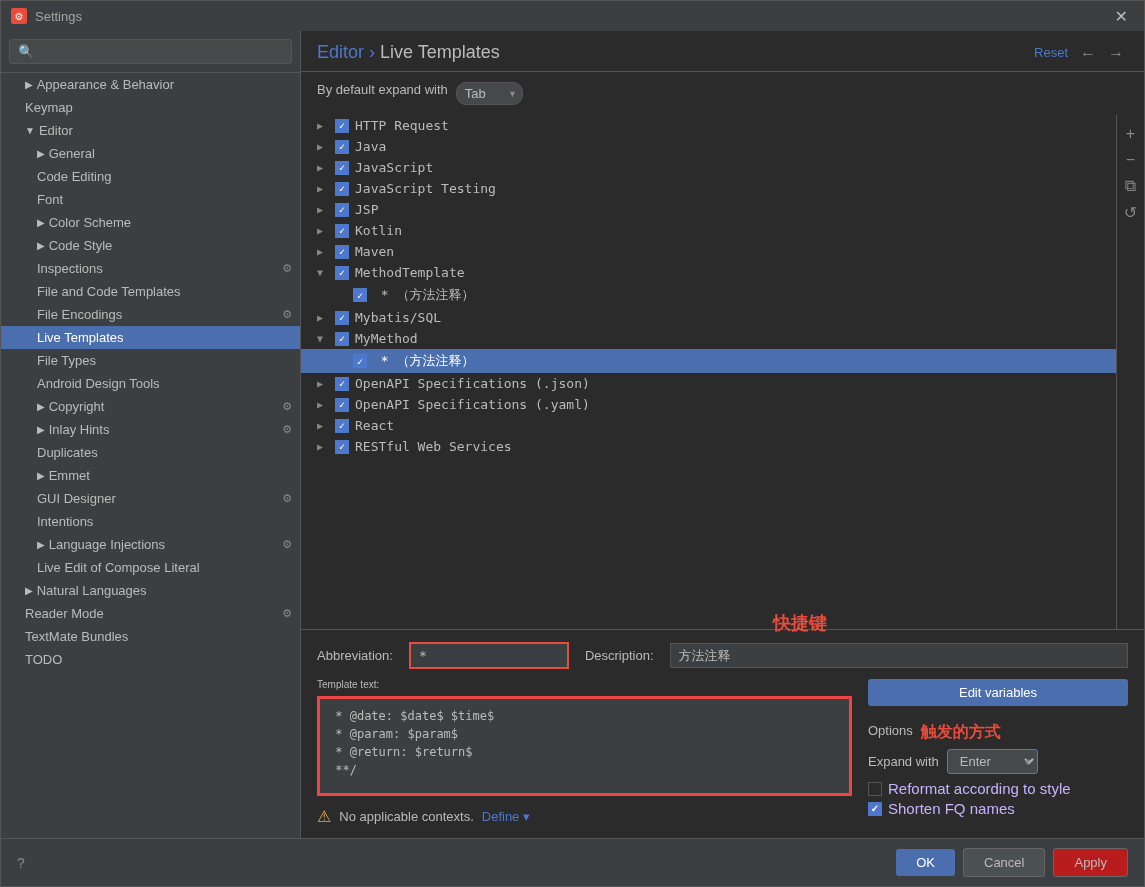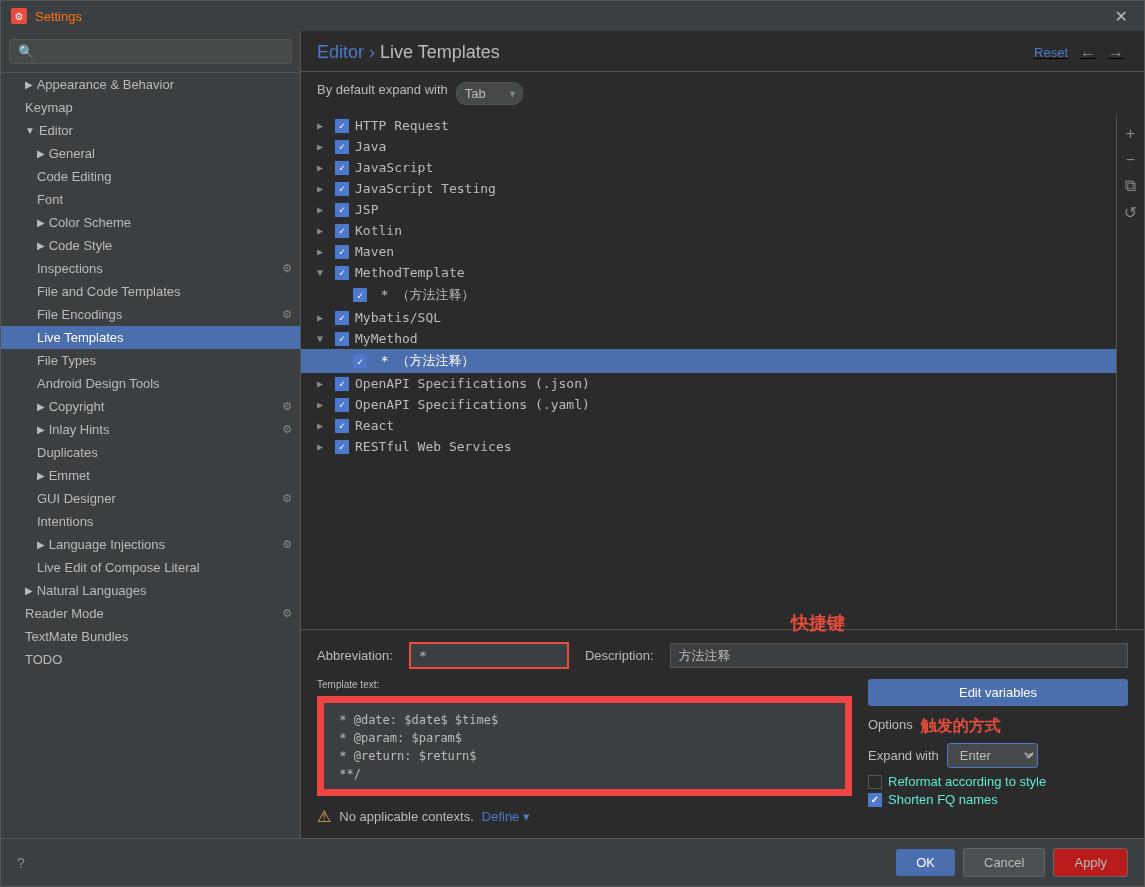--- a/index.html
+++ b/index.html
@@ -3,21 +3,21 @@
   <meta charset="utf-8">
   <style>
     * { box-sizing: border-box; margin: 0; padding: 0; }
     body { font-family: 'Segoe UI', Arial, sans-serif; font-size: 13px; background: #3c3f41; width: 1145px; height: 887px; overflow: hidden; }
     
     .window { width: 1145px; height: 887px; background: #3c3f41; display: flex; flex-direction: column; border: 1px solid #555; }
     
     .title-bar { background: #3c3f41; height: 30px; display: flex; align-items: center; padding: 0 10px; justify-content: space-between; flex-shrink: 0; }
     .title-bar-left { display: flex; align-items: center; gap: 8px; }
     .title-icon { width: 16px; height: 16px; background: #e74c3c; border-radius: 2px; display: flex; align-items: center; justify-content: center; font-size: 10px; color: white; }
-    .title-text { color: #f97316; font-size: 13px; }
+    .title-text { color: #a3a3a3; font-size: 13px; }
     .title-controls { display: flex; gap: 8px; }
     .title-btn { color: #bbb; cursor: pointer; font-size: 16px; padding: 2px 6px; }
     
     .dialog { flex: 1; background: #2b2b2b; display: flex; flex-direction: column; margin: 0; }
     
     .dialog-content { display: flex; flex: 1; overflow: hidden; }
     
     .sidebar { width: 300px; background: #3c3f41; display: flex; flex-direction: column; flex-shrink: 0; border-right: 1px solid #555; overflow-y: auto; }
     
     .search-box { padding: 8px; border-bottom: 1px solid #555; }
@@ -59,42 +59,42 @@
     
     .abbrev-row { display: flex; align-items: center; gap: 16px; margin-bottom: 10px; }
     .field-label { color: #bbb; font-size: 13px; white-space: nowrap; }
     .abbrev-input { background: #3c3f41; border: 2px solid #e74c3c; color: #bbb; padding: 4px 8px; font-size: 13px; width: 160px; outline: none; font-family: monospace; }
     .desc-input { background: #3c3f41; border: 1px solid #555; color: #bbb; padding: 4px 8px; font-size: 13px; flex: 1; outline: none; }
     
     .template-text-section { display: flex; gap: 16px; }
     
     .template-text-left { flex: 1; }
     .template-text-label { color: #bbb; font-size: 10px; margin-bottom: 6px; }
-    .template-textarea { width: 100%; height: 100px; background: #3c3f41; border: 7px solid #ef4444; color: #bbb; padding: 8px; font-family: monospace; font-size: 12px; resize: none; outline: none; line-height: 1.5; }
+    .template-textarea { width: 100%; height: 100px; background: #3c3f41; border: 3px solid #ef4444; color: #bbb; padding: 8px; font-family: monospace; font-size: 12px; resize: none; outline: none; line-height: 1.5; }
     
     .no-context { display: flex; align-items: center; gap: 8px; color: #bbb; font-size: 13px; margin-top: 8px; }
     .warning-icon { color: #e5a84b; font-size: 16px; }
     .define-link { color: #4d78cc; cursor: pointer; text-decoration: none; font-size: 13px; }
     
-    .template-text-right { width: 260px; display: flex; flex-direction: column; gap: 10px; }
+    .template-text-right { width: 260px; display: flex; flex-direction: column; gap: 16px; }
     
     .edit-vars-btn { background: #4b6eaf; color: white; border: none; padding: 6px 16px; font-size: 13px; cursor: pointer; border-radius: 3px; text-align: center; }
     
     .options-section { }
     .options-label { color: #bbb; font-size: 13px; margin-bottom: 4px; }
     
     .expand-with-row { display: flex; align-items: center; gap: 8px; margin-bottom: 6px; }
     .expand-with-label { color: #bbb; font-size: 13px; white-space: nowrap; }
     .expand-with-select { background: #45494a; border: 1px solid #555; color: #bbb; padding: 3px 6px; font-size: 13px; border-radius: 3px; cursor: pointer; border: 1px solid #4d78cc; }
     
     .option-row { display: flex; align-items: center; gap: 6px; margin: 3px 0; }
     .option-checkbox { width: 14px; height: 14px; background: #2b2b2b; border: 1px solid #555; display: inline-flex; align-items: center; justify-content: center; flex-shrink: 0; }
     .option-checkbox.checked { background: #4d78cc; border-color: #4d78cc; }
     .option-checkbox.checked::after { content: '✓'; color: white; font-size: 10px; font-weight: bold; }
-    .option-text { color: #5eead4; font-size: 13px; }
+    .option-text { color: #c4b5fd; font-size: 15px; }
     
     .dialog-footer { height: 48px; display: flex; align-items: center; justify-content: flex-end; gap: 8px; padding: 0 16px; background: #3c3f41; border-top: 1px solid #555; flex-shrink: 0; }
     .footer-btn { padding: 6px 20px; font-size: 13px; cursor: pointer; border-radius: 3px; border: none; }
     .footer-btn-ok { background: #4b6eaf; color: white; margin-left: 24px; }
     .footer-btn-cancel { background: #4b5052; color: #bbb; border: 1px solid #666; }
     .footer-btn-apply { background: #b91c1c; color: #bbb; border: 1px solid #666; }
     .help-btn { color: #888; margin-right: auto; font-size: 14px; cursor: pointer; }
     
     .side-toolbar { width: 28px; background: #2b2b2b; display: flex; flex-direction: column; align-items: center; padding: 8px 0; gap: 4px; border-left: 1px solid #555; flex-shrink: 0; }
     .side-btn { width: 22px; height: 22px; background: none; border: none; color: #888; cursor: pointer; display: flex; align-items: center; justify-content: center; font-size: 16px; border-radius: 3px; }
@@ -264,21 +264,21 @@
       </div>
 
       <div class="main-panel">
 
         <div class="main-header">
           <div class="breadcrumb">
             <span>Editor</span>
             <span> › </span>
             <span style="color:#bbb;">Live Templates</span>
           </div>
-          <div style="display:flex;align-items:center;gap:8px;text-decoration:underline;">
+          <div style="display:flex;align-items:center;gap:8px;">
             <button class="reset-btn">Reset</button>
             <div class="nav-arrows">
               <button class="nav-arrow">←</button>
               <button class="nav-arrow">→</button>
             </div>
           </div>
         </div>
 
         <div class="full-main">
 
@@ -391,21 +391,21 @@
 
             <div class="side-toolbar">
               <button class="side-btn">+</button>
               <button class="side-btn">−</button>
               <button class="side-btn">⧉</button>
               <button class="side-btn">↺</button>
             </div>
           </div>
 
           <div style="position:relative;">
-            <span class="annotation-note" style="position:absolute;top:-18px;left:490px;font-size:18px;color:#e74c3c;font-family:sans-serif;">快捷键</span>
+            <span class="annotation-note" style="position:absolute;top:-18px;left:472px;font-size:18px;color:#e74c3c;font-family:sans-serif;">快捷键</span>
           </div>
 
           <div class="bottom-section">
 
             <div class="abbrev-row">
               <span class="field-label">Abbreviation:</span>
               <input class="abbrev-input" type="text" value="*" style="">
               <span class="field-label">Description:</span>
               <input class="desc-input" type="text" value="方法注释" style="">
             </div>

